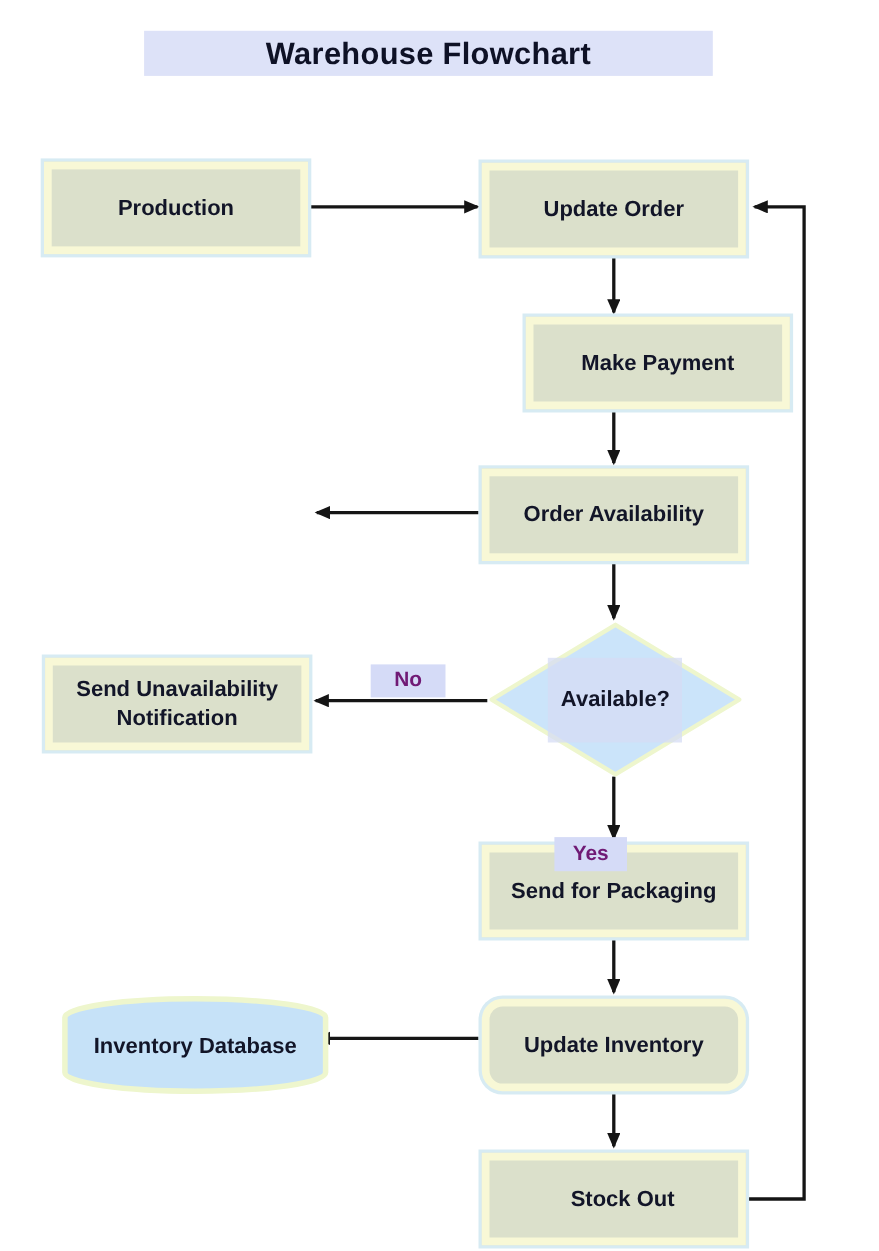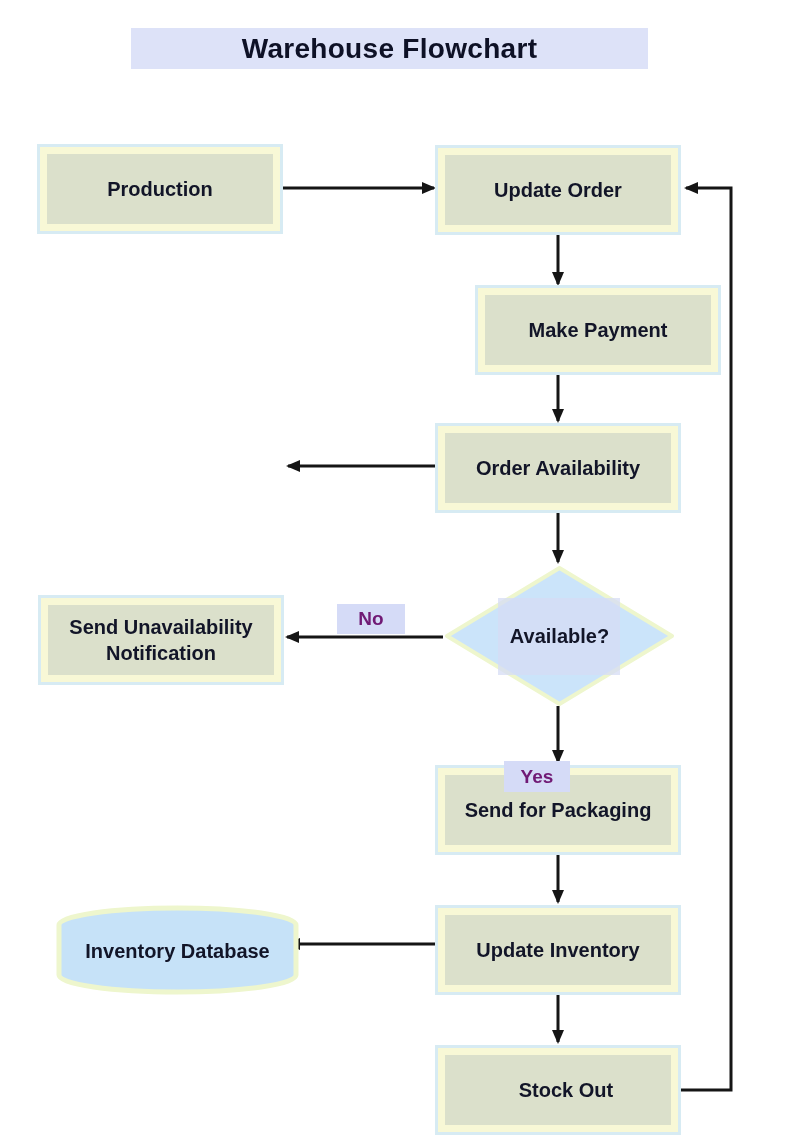--- a/index.html
+++ b/index.html
@@ -80,21 +80,21 @@
   </div>
 
   <div class="process" style="left:41px;top:598px;">
     <span>Send Unavailability Notification</span>
   </div>
 
   <div class="process" style="left:438px;top:768px;">
     <span>Send for Packaging</span>
   </div>
 
-  <div class="process" style="left:438px;top:908px;">
+  <div class="process" style="left:438px;top:908px;border-radius:19px;">
     <span>Update Inventory</span>
   </div>
 
   <div class="process" style="left:438px;top:1048px;padding-left:16px;">
     <span>Stock Out</span>
   </div>
 
 
   <div class="shape" style="left:444px;top:565px;width:231px;height:142px;">
     <svg width="231" height="142" viewBox="0 0 231 142">

